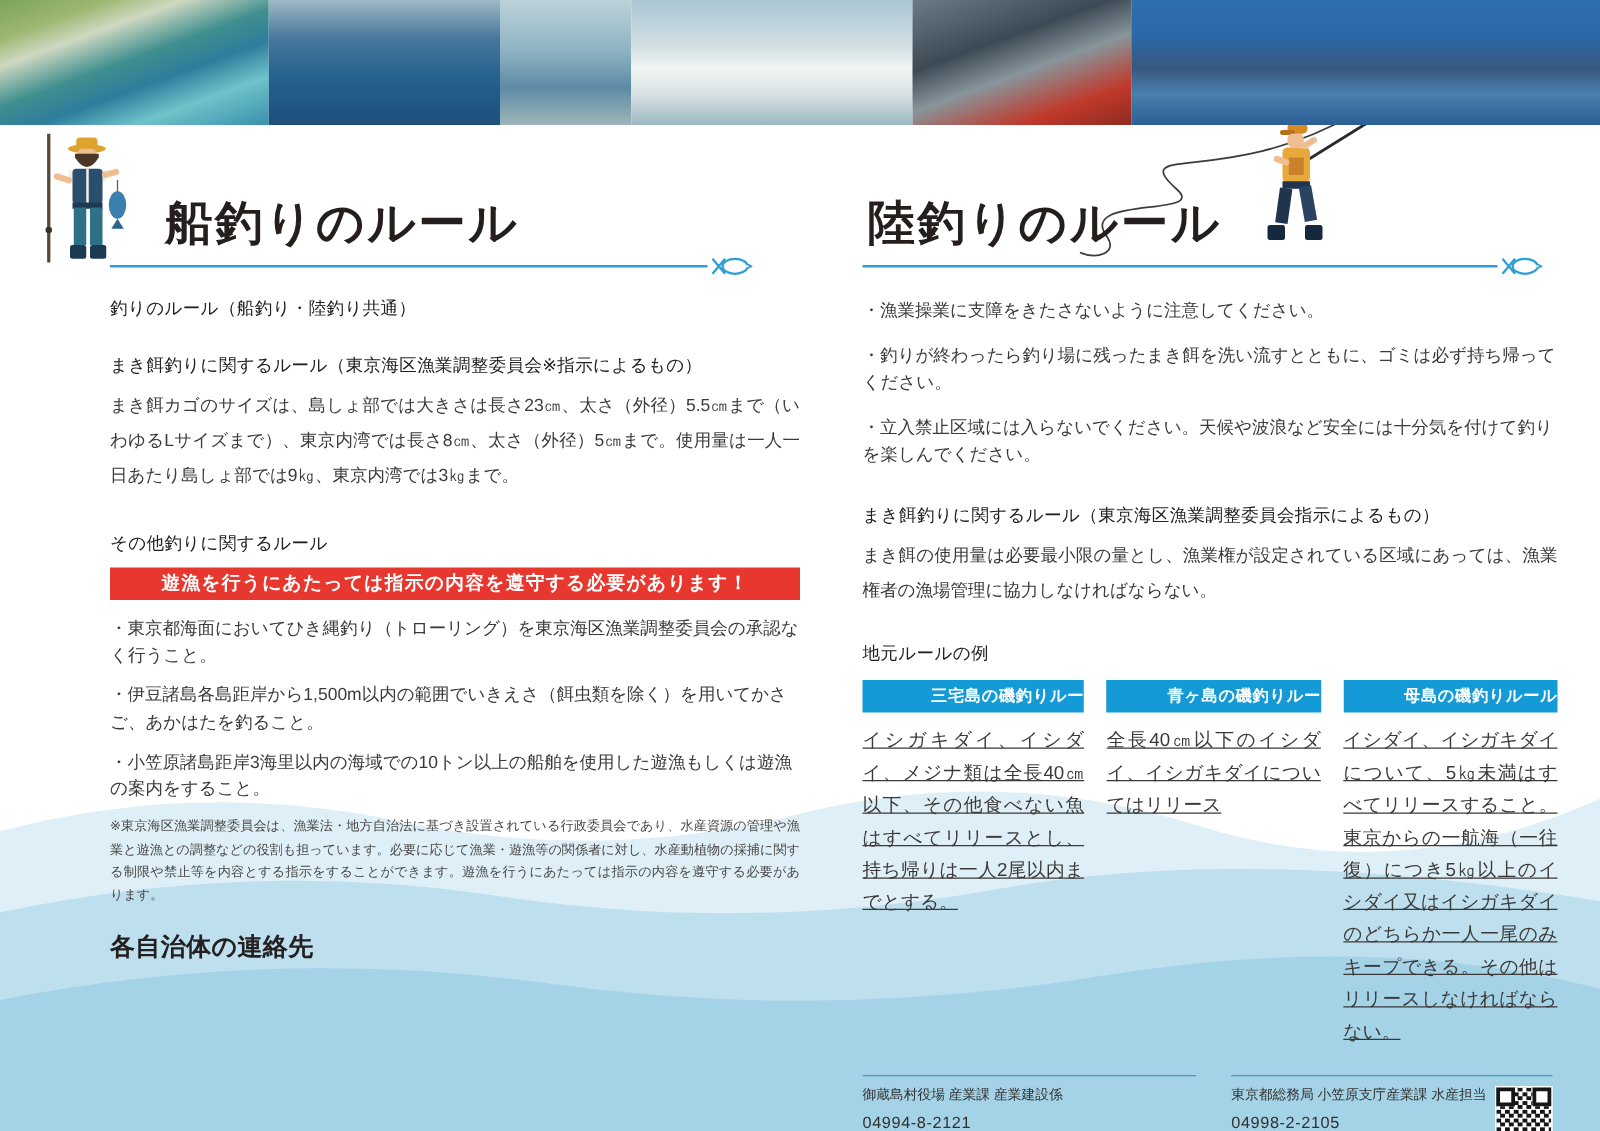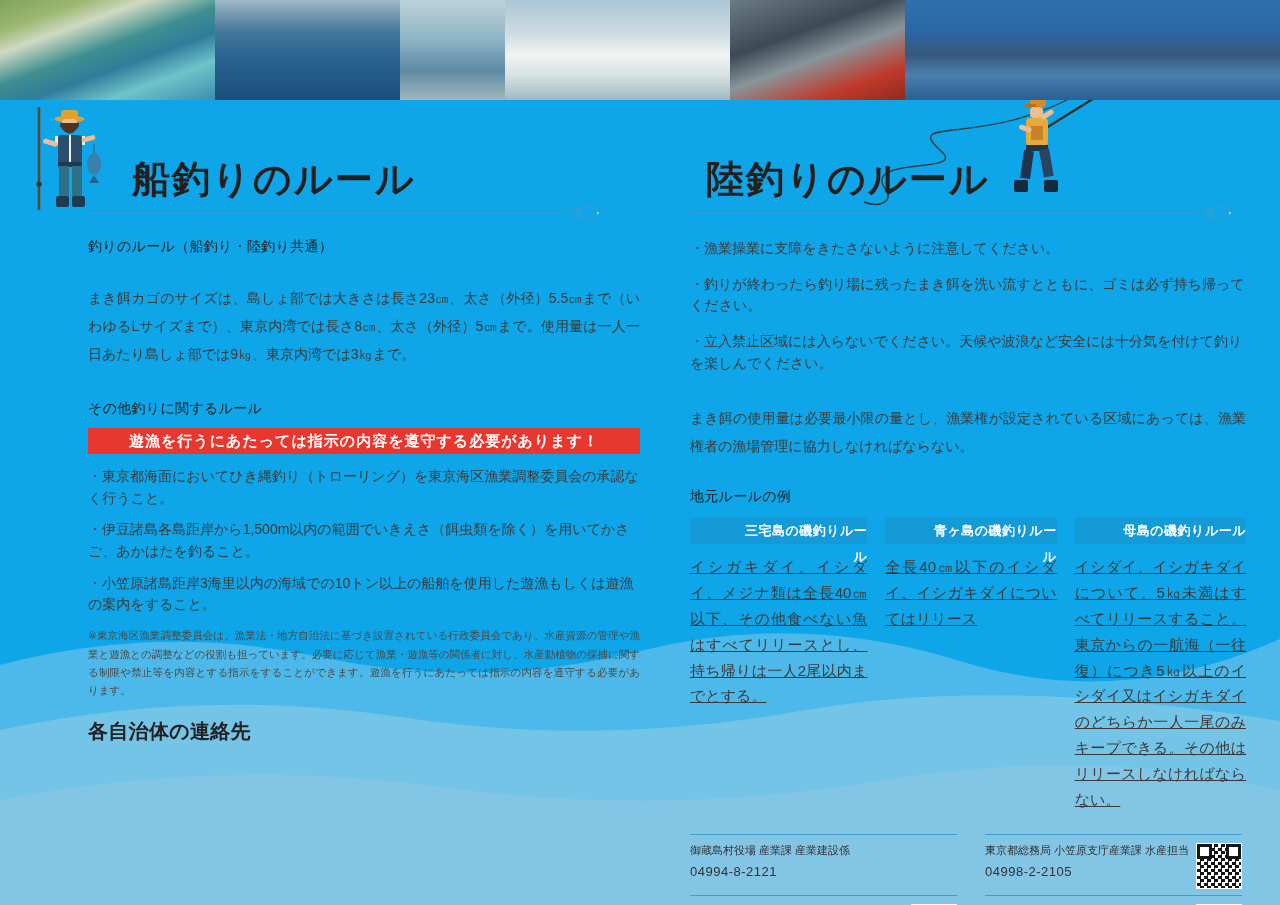--- a/index.html
+++ b/index.html
@@ -1,36 +1,36 @@
 <!DOCTYPE html>
 <html><head>
 <meta charset="utf-8">
 <style>
   html,body{margin:0;padding:0;background:#888;}
-  .page{position:relative;width:1280px;height:905px;background:#0ea5e9;overflow:hidden;
+  .page{position:relative;width:1280px;height:905px;background:#ffffff;overflow:hidden;
         font-family:"Liberation Sans","DejaVu Sans",sans-serif;color:#3c3a38;}
   
   .banner{position:absolute;top:0;left:0;width:1280px;height:100px;display:flex;z-index:2;}
   .banner>div{height:100%;}
   .ph1{width:215px;background:linear-gradient(160deg,#7da35c 0%,#9db873 18%,#cfd9c2 30%,#3f8f8f 48%,#2e7d9c 62%,#6fc3c9 78%,#3a8fae 100%);}
   .ph2{width:185px;background:linear-gradient(180deg,#9fb9c6 0%,#48799c 30%,#27628f 60%,#1d4f7b 100%);}
   .ph3{width:105px;background:linear-gradient(180deg,#bcd3da 0%,#8fb4c4 40%,#5d8aa5 70%,#9fb6ba 100%);}
   .ph4{width:225px;background:linear-gradient(180deg,#aac6d4 0%,#cfdde2 35%,#f2f4f2 55%,#d8e2e4 75%,#9db8c2 100%);}
   .ph5{width:175px;background:linear-gradient(160deg,#6b7b85 0%,#3c4a55 35%,#88959b 55%,#c0392b 80%,#8e2b20 100%);}
   .ph6{width:375px;background:linear-gradient(180deg,#2e6fae 0%,#2b67a6 30%,#38587e 55%,#4a7fae 75%,#2b5f95 100%);}
   
   .wash{position:absolute;left:0;bottom:0;width:1280px;height:310px;z-index:0;}
   
   .col{position:absolute;top:100px;z-index:1;}
   .col-left{left:88px;width:552px;}
   .col-right{left:690px;width:556px;}
   .title-row{position:relative;height:98px;}
   .page-title{position:absolute;bottom:0;margin:0;font-size:38px;font-weight:900;color:#241f1c;letter-spacing:2px;line-height:1;}
   .col-left .page-title{left:44px;}
-  .col-right .page-title{left:16px;}
+  .col-right .page-title{left:4px;}
   .figure-left{position:absolute;left:-60px;top:4px;}
   .figure-right{position:absolute;left:292px;top:-12px;}
   .castline{position:absolute;left:-40px;top:-14px;pointer-events:none;}
   .rule{position:relative;border-top:2px solid #2e9fd5;margin-top:14px;}
   .col-left .rule{width:478px;}
   .col-right .rule{width:508px;}
   .fish-end{position:absolute;right:-36px;top:-10px;}
   
   section{margin-top:24px;}
   h2{margin:0 0 8px 0;font-size:14px;font-weight:400;color:#242021;letter-spacing:.3px;}
@@ -121,20 +121,21 @@
           <path d="M29 7 l4 2 -4 2" fill="#f7f3e9" stroke="#2e9fd5" stroke-width="1.5"></path>
         </svg>
       </span>
     </div>
 
     <section>
       <h2>釣りのルール（船釣り・陸釣り共通）</h2>
     </section>
 
     <section style="margin-top:28px;">
+      <h2>まき餌釣りに関するルール（東京海区漁業調整委員会※指示によるもの）</h2>
       <p class="body-text">まき餌カゴのサイズは、島しょ部では大きさは長さ23㎝、太さ（外径）5.5㎝まで（いわゆるLサイズまで）、東京内湾では長さ8㎝、太さ（外径）5㎝まで。使用量は一人一日あたり島しょ部では9㎏、東京内湾では3㎏まで。</p>
     </section>
 
     <section style="margin-top:32px;">
       <h2>その他釣りに関するルール</h2>
       <div class="red-banner">遊漁を行うにあたっては指示の内容を遵守する必要があります！</div>
       <div class="bullets">
         <div class="bullet">・東京都海面においてひき縄釣り（トローリング）を東京海区漁業調整委員会の承認なく行うこと。</div>
         <div class="bullet">・伊豆諸島各島距岸から1,500m以内の範囲でいきえさ（餌虫類を除く）を用いてかさご、あかはたを釣ること。</div>
         <div class="bullet">・小笠原諸島距岸3海里以内の海域での10トン以上の船舶を使用した遊漁もしくは遊漁の案内をすること。</div>
@@ -186,20 +187,21 @@
 
     <section>
       <div class="bullets">
         <div class="bullet" style="margin-bottom:14px;">・漁業操業に支障をきたさないように注意してください。</div>
         <div class="bullet" style="margin-bottom:14px;">・釣りが終わったら釣り場に残ったまき餌を洗い流すとともに、ゴミは必ず持ち帰ってください。</div>
         <div class="bullet">・立入禁止区域には入らないでください。天候や波浪など安全には十分気を付けて釣りを楽しんでください。</div>
       </div>
     </section>
 
     <section style="margin-top:30px;">
+      <h2>まき餌釣りに関するルール（東京海区漁業調整委員会指示によるもの）</h2>
       <p class="body-text">まき餌の使用量は必要最小限の量とし、漁業権が設定されている区域にあっては、漁業権者の漁場管理に協力しなければならない。</p>
     </section>
 
     <section class="local">
       <h2>地元ルールの例</h2>
       <div class="cards">
         <div class="card card1">
           <div class="card-head">三宅島の磯釣りルール</div>
           <div class="card-body">イシガキダイ、イシダイ、メジナ類は全長40㎝以下、その他食べない魚はすべてリリースとし、持ち帰りは一人2尾以内までとする。</div>
         </div>

